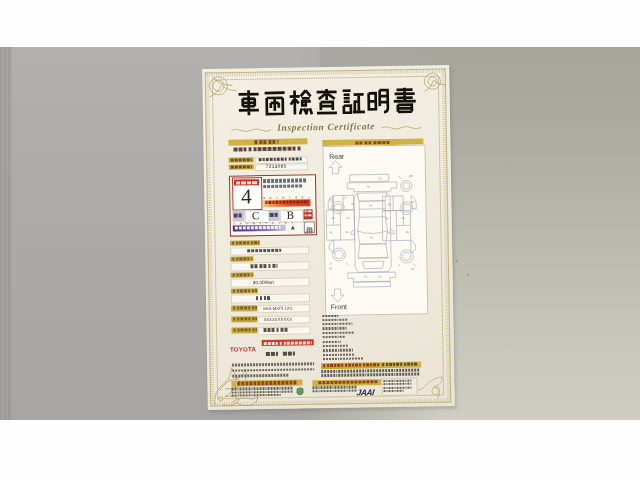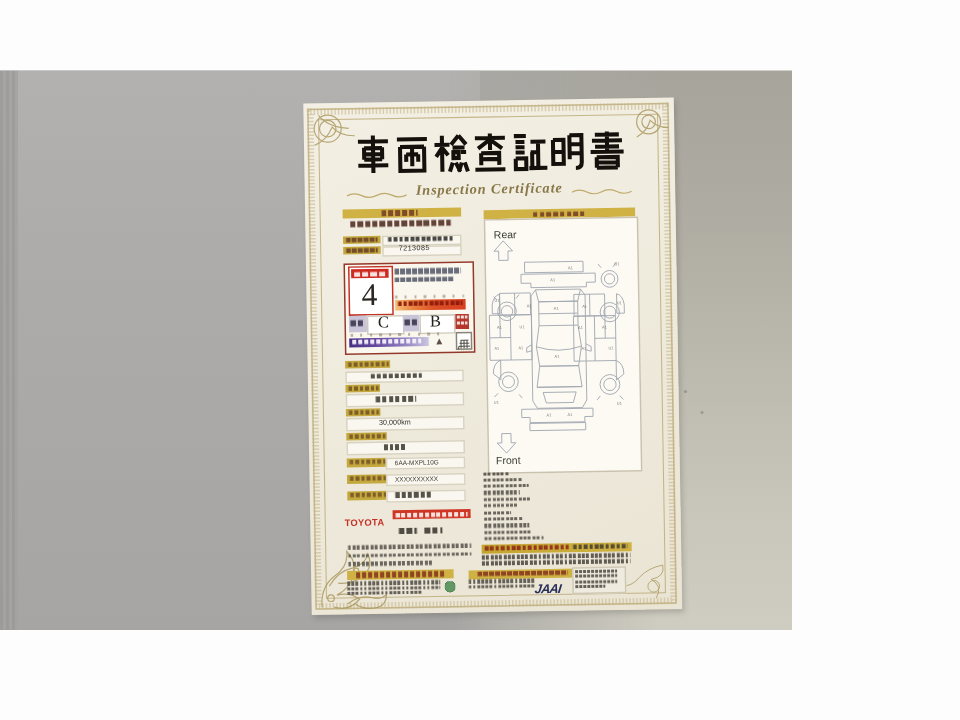--- a/index.html
+++ b/index.html
@@ -1,16 +1,16 @@
 <!DOCTYPE html>
 <html><head><meta charset="utf-8">
 <style>
   html,body{margin:0;padding:0;}
   body{width:640px;height:480px;overflow:hidden;background:#fdfdfd;font-family:"Liberation Sans",sans-serif;position:relative;}
-  #photo{position:absolute;left:0;top:47px;width:528px;height:373px;background:#a9a8a4;overflow:hidden;filter:blur(.42px);}
+  #photo{position:absolute;left:0;top:47px;width:640px;height:373px;background:#a9a8a4;overflow:hidden;filter:blur(.42px);}
   #bgL{position:absolute;left:0;top:0;width:320px;height:373px;background:linear-gradient(180deg,#b2b1af 0%,#acabA9 40%,#a6a5a3 100%);}
   #bgR{position:absolute;left:300px;top:0;width:340px;height:373px;background:linear-gradient(180deg,#a7a49c 0%,#aeaba2 25%,#bdbaaf 55%,#c9c6bb 80%,#cfccc1 100%);-webkit-mask-image:linear-gradient(90deg,transparent 0,#000 140px);mask-image:linear-gradient(90deg,transparent 0,#000 140px);}
   #bgEdge{position:absolute;left:0;top:0;width:12px;height:373px;background:repeating-linear-gradient(90deg,#999896 0 2px,#a3a2a0 2px 4px);opacity:.8;}
   .speck{position:absolute;width:2px;height:2px;border-radius:50%;background:#82827a;opacity:.6;}
   #doc{position:absolute;left:205px;top:20px;width:247px;height:341px;background:linear-gradient(160deg,#f3efe4 0%,#efebdd 45%,#eae4d4 100%);transform:rotate(-0.95deg);box-shadow:1.5px 2.5px 3.5px rgba(70,68,60,.22);}
   .sm{position:absolute;filter:blur(.45px);opacity:.92;}
   .abs{position:absolute;}
 </style></head>
 <body>
 <div id="photo">

